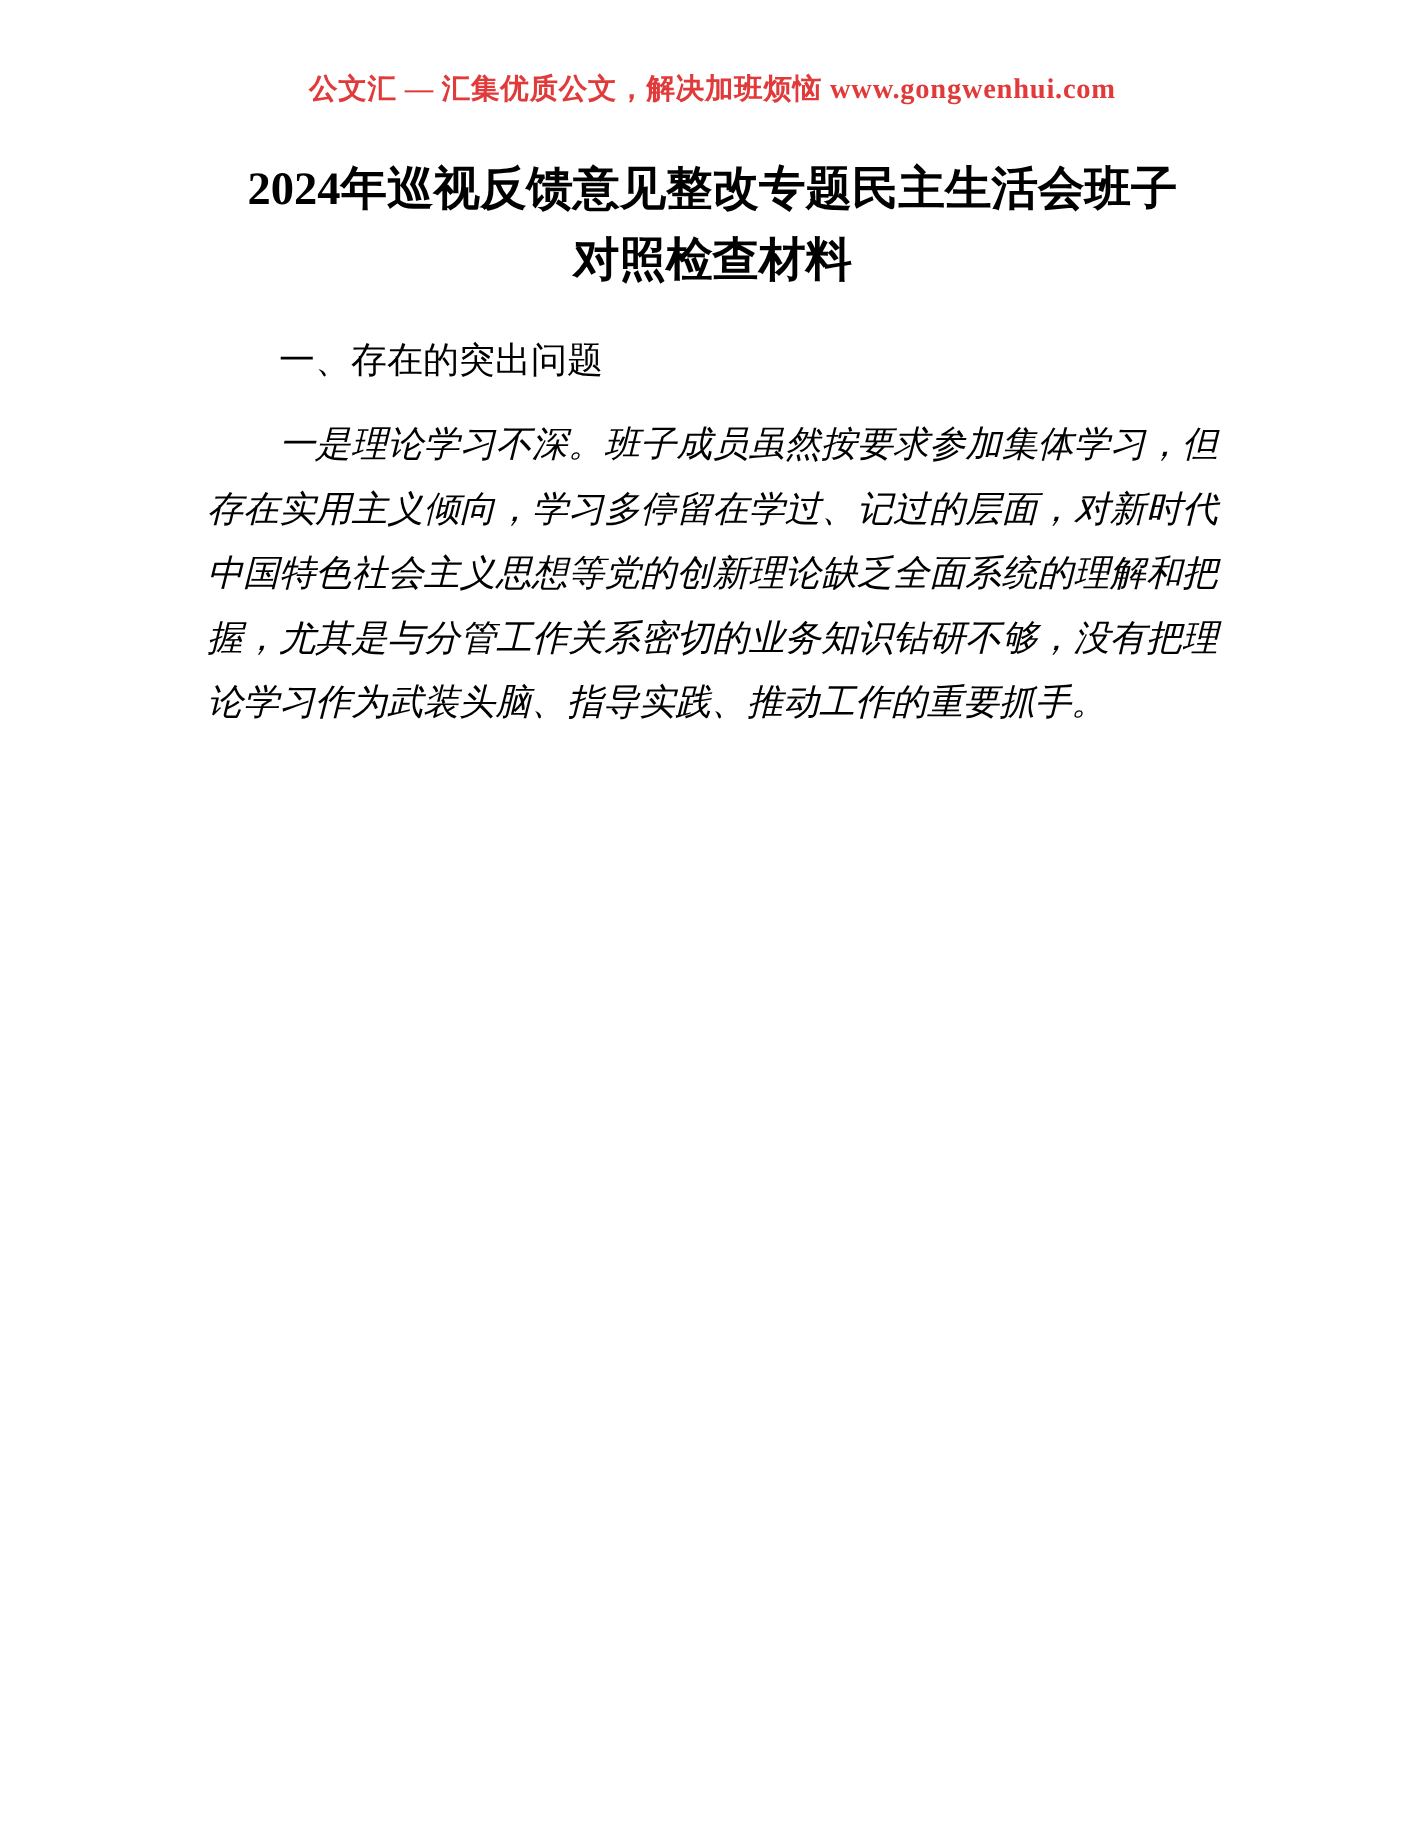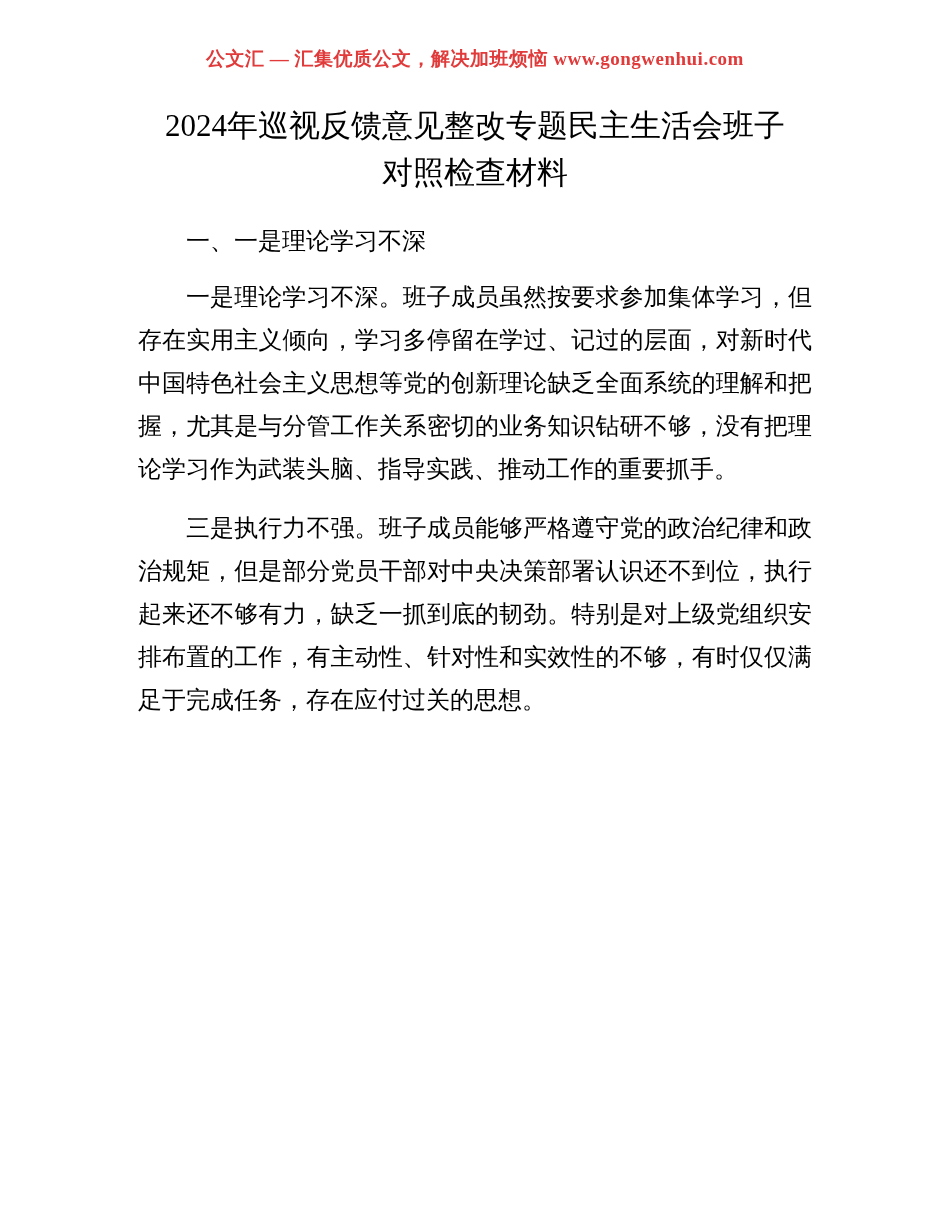--- a/index.html
+++ b/index.html
@@ -24,43 +24,42 @@
     color: var(--accent);
     letter-spacing: 0.5px;
     margin-bottom: 30px;
     white-space: nowrap;
   }
   .title {
     max-width: 648px;
     margin: 0 auto 24px auto;
     text-align: center;
     font-size: 31px;
-    font-weight: normal;
+    font-weight: bold;
     line-height: 47px;
     color: #000000;
   }
   .heading, .subheading, .para {
     font-size: 24px;
     line-height: 43px;
     text-indent: 2em;
     text-align: justify;
     color: #000000;
   }
   .heading { margin-bottom: 13px; }
   .subheading { margin-bottom: 15px; }
-  .para { margin-bottom: 16px; }
+  .para { margin-bottom: 16px; font-style: italic; }
 </style>
 </head>
 <body>
 
 <div class="page">
   <div class="header-notice">公文汇 — 汇集优质公文，解决加班烦恼 www.gongwenhui.com</div>
 
   <h1 class="title">2024年巡视反馈意见整改专题民主生活会班子对照检查材料</h1>
 
-  <p class="heading">一、一是理论学习不深</p>
+  <p class="heading">一、存在的突出问题</p>
 
 
   <p class="para">一是理论学习不深。班子成员虽然按要求参加集体学习，但存在实用主义倾向，学习多停留在学过、记过的层面，对新时代中国特色社会主义思想等党的创新理论缺乏全面系统的理解和把握，尤其是与分管工作关系密切的业务知识钻研不够，没有把理论学习作为武装头脑、指导实践、推动工作的重要抓手。</p>
 
 
-  <p class="para">三是执行力不强。班子成员能够严格遵守党的政治纪律和政治规矩，但是部分党员干部对中央决策部署认识还不到位，执行起来还不够有力，缺乏一抓到底的韧劲。特别是对上级党组织安排布置的工作，有主动性、针对性和实效性的不够，有时仅仅满足于完成任务，存在应付过关的思想。</p>
 </div>
 
 </body></html>

